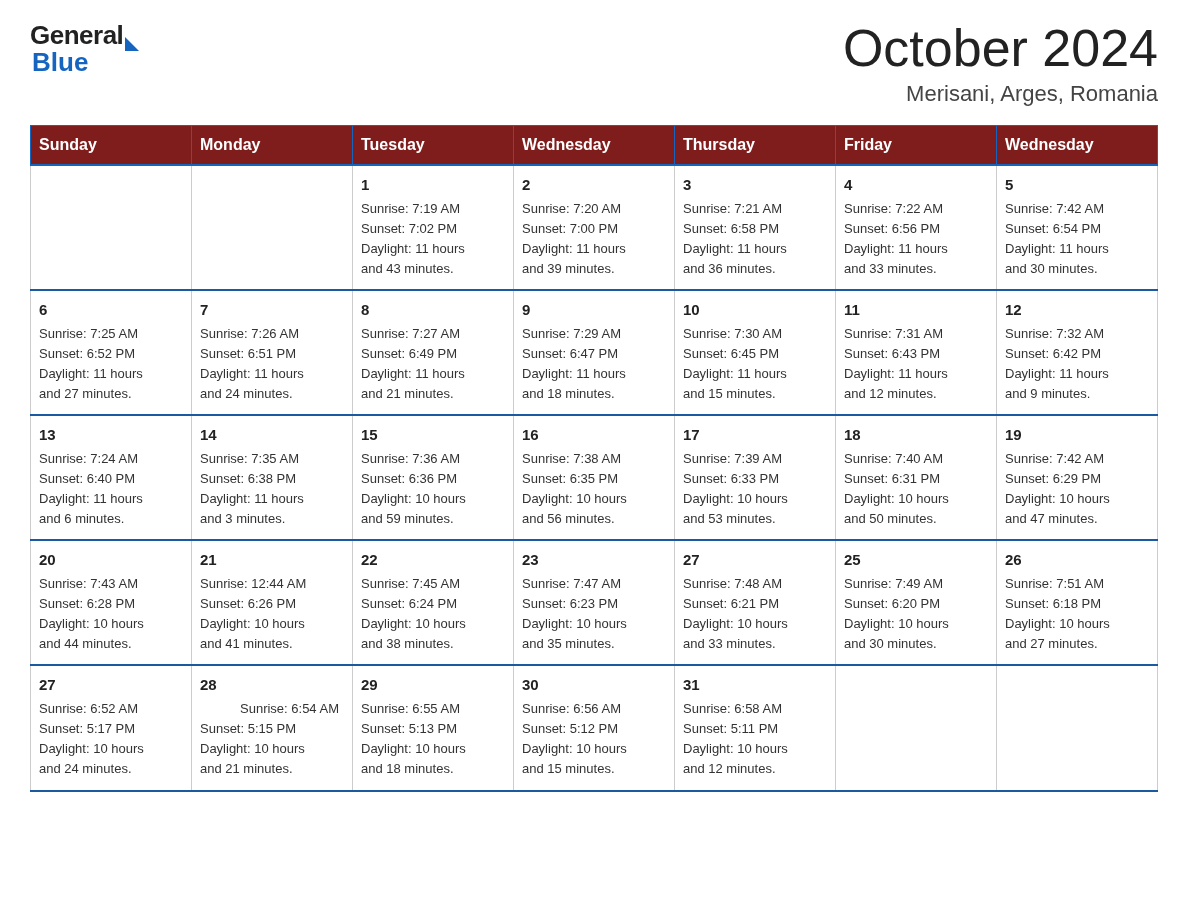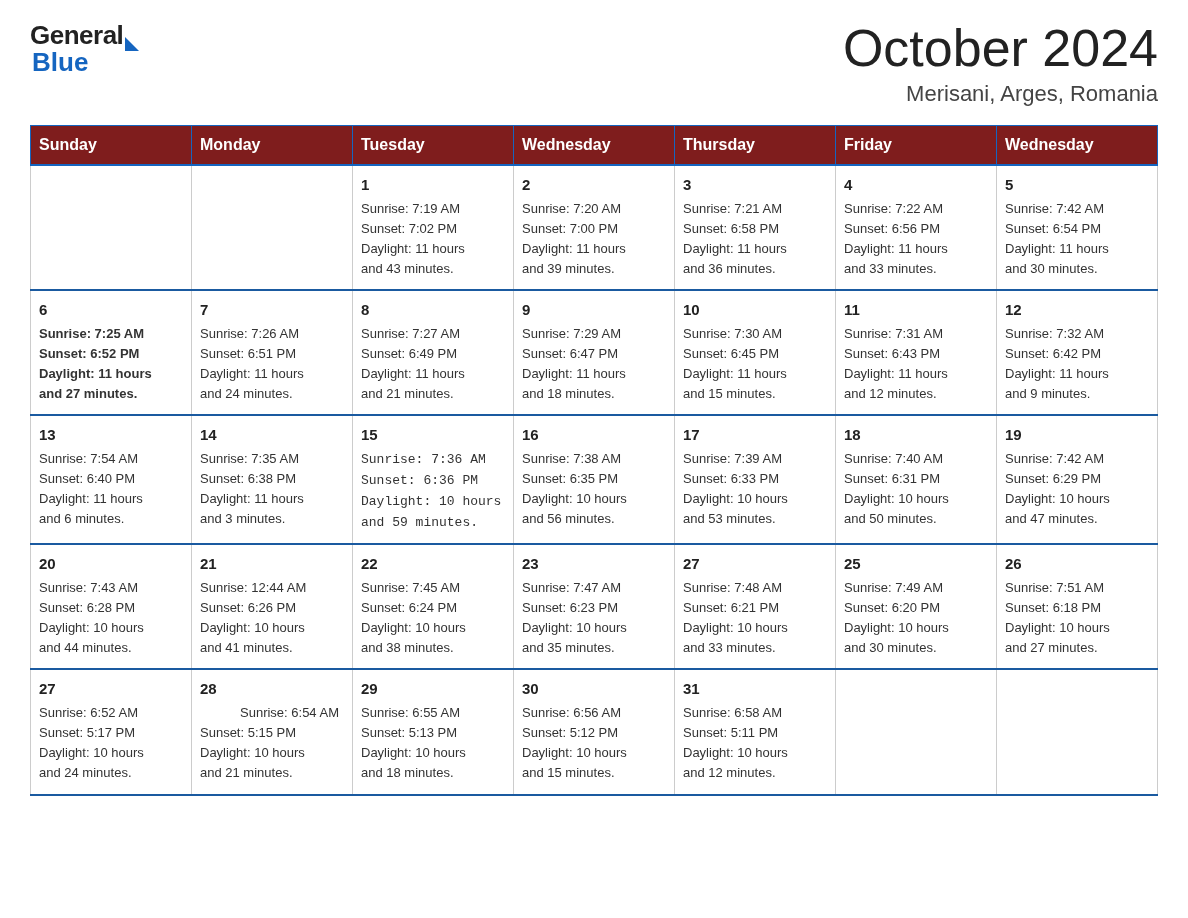--- a/index.html
+++ b/index.html
@@ -153,21 +153,21 @@
         <td><span class="day-num">4</span><span class="day-info" style="white-space: pre-line;">Sunrise: 7:22 AM
 Sunset: 6:56 PM
 Daylight: 11 hours
 and 33 minutes.</span></td>
         <td><span class="day-num">5</span><span class="day-info" style="white-space: pre-line;">Sunrise: 7:42 AM
 Sunset: 6:54 PM
 Daylight: 11 hours
 and 30 minutes.</span></td>
       </tr>
       <tr>
-        <td><span class="day-num">6</span><span class="day-info" style="white-space: pre-line; font-weight: bold;">Sunrise: 7:25 AM
+        <td><span class="day-num">6</span><span class="day-info" style="white-space: pre-line;">Sunrise: 7:25 AM
 Sunset: 6:52 PM
 Daylight: 11 hours
 and 27 minutes.</span></td>
         <td><span class="day-num">7</span><span class="day-info" style="white-space: pre-line;">Sunrise: 7:26 AM
 Sunset: 6:51 PM
 Daylight: 11 hours
 and 24 minutes.</span></td>
         <td><span class="day-num">8</span><span class="day-info" style="white-space: pre-line;">Sunrise: 7:27 AM
 Sunset: 6:49 PM
 Daylight: 11 hours
@@ -183,29 +183,29 @@
         <td><span class="day-num">11</span><span class="day-info" style="white-space: pre-line;">Sunrise: 7:31 AM
 Sunset: 6:43 PM
 Daylight: 11 hours
 and 12 minutes.</span></td>
         <td><span class="day-num">12</span><span class="day-info" style="white-space: pre-line;">Sunrise: 7:32 AM
 Sunset: 6:42 PM
 Daylight: 11 hours
 and 9 minutes.</span></td>
       </tr>
       <tr>
-        <td><span class="day-num">13</span><span class="day-info" style="white-space: pre-line;">Sunrise: 7:54 AM
+        <td><span class="day-num">13</span><span class="day-info" style="white-space: pre-line;">Sunrise: 7:24 AM
 Sunset: 6:40 PM
 Daylight: 11 hours
 and 6 minutes.</span></td>
         <td><span class="day-num">14</span><span class="day-info" style="white-space: pre-line;">Sunrise: 7:35 AM
 Sunset: 6:38 PM
 Daylight: 11 hours
 and 3 minutes.</span></td>
-        <td><span class="day-num">15</span><span class="day-info" style="white-space: pre-line; font-family: Liberation Mono, monospace;">Sunrise: 7:36 AM
+        <td><span class="day-num">15</span><span class="day-info" style="white-space: pre-line;">Sunrise: 7:36 AM
 Sunset: 6:36 PM
 Daylight: 10 hours
 and 59 minutes.</span></td>
         <td><span class="day-num">16</span><span class="day-info" style="white-space: pre-line;">Sunrise: 7:38 AM
 Sunset: 6:35 PM
 Daylight: 10 hours
 and 56 minutes.</span></td>
         <td><span class="day-num">17</span><span class="day-info" style="white-space: pre-line;">Sunrise: 7:39 AM
 Sunset: 6:33 PM
 Daylight: 10 hours

